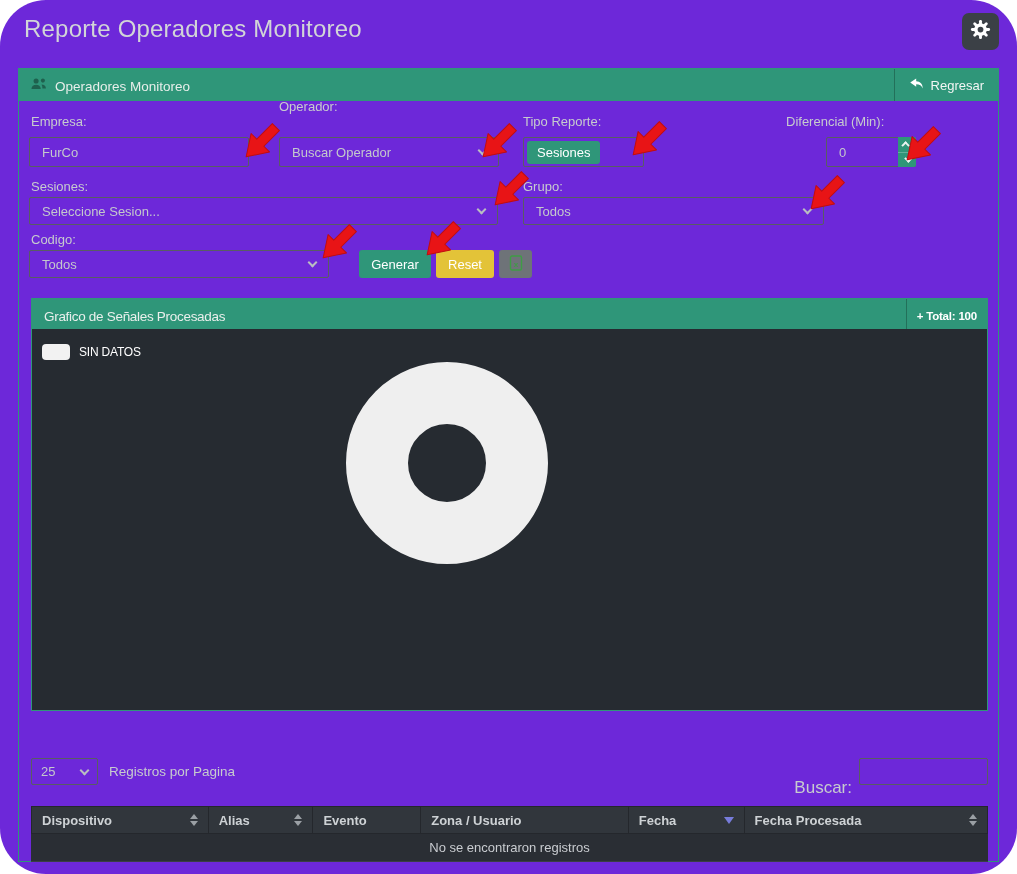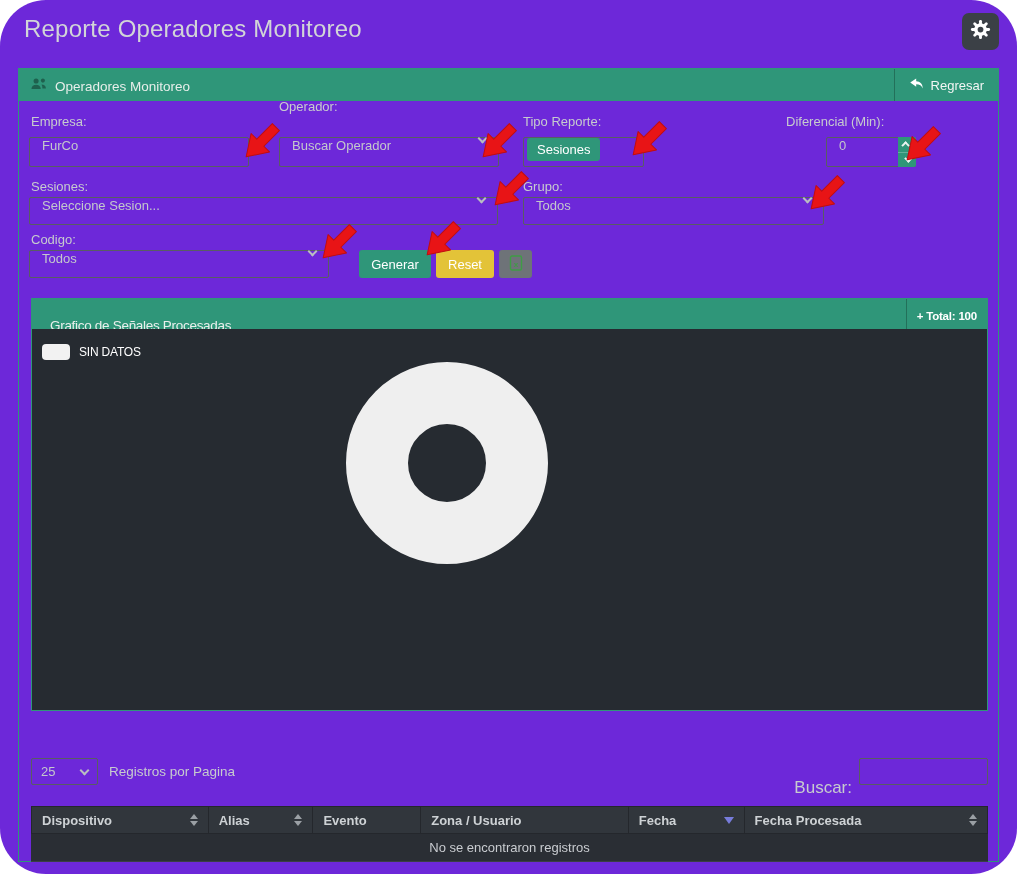--- a/index.html
+++ b/index.html
@@ -28,21 +28,21 @@
     background:#2f9679; display:flex; align-items:center; color:#e7eeea;
   }
   .panel-header .ph-left { display:flex; align-items:flex-end; gap:7px; padding-left:12px; font-size:13.5px; }
   .panel-header .ph-right {
     margin-left:auto; height:100%; display:flex; align-items:center; gap:7px;
     border-left:1px solid rgba(0,0,0,.25); padding:0 14px; font-size:13px; color:#f2f6f4; cursor:pointer;
   }
   .lbl { position:absolute; font-size:13px; color:#c7cbce; }
   .field {
     position:absolute; border:1px solid #595d63; border-radius:2px;
-    display:flex; align-items:flex-start; color:#c4c8cc; font-size:13px;
+    display:flex; align-items:center; color:#c4c8cc; font-size:13px;
     padding:0 12px; background:transparent; cursor:pointer;
   }
   .chev { width:7px; height:7px; border-right:2px solid #b9bdc1; border-bottom:2px solid #b9bdc1;
           transform:rotate(45deg); margin-left:auto; margin-top:-3px; flex:0 0 auto; }
   .chip {
     background:#2f9679; color:#fff; font-size:13px; padding:4px 10px; border-radius:3px; cursor:pointer;
   }
   .spinner { position:absolute; right:-1px; top:-1px; bottom:-1px; width:18px; background:#2f9679;
              display:flex; flex-direction:column; border-radius:0 2px 2px 0; overflow:hidden;}
   .spin-half { flex:1; display:flex; align-items:center; justify-content:center; cursor:pointer; }
@@ -52,21 +52,21 @@
   .btn { position:absolute; height:28px; border:none; border-radius:3px; font-size:13px;
          color:#fff; display:flex; align-items:center; justify-content:center; cursor:pointer;
          font-family:"Liberation Sans",sans-serif; }
   .btn-generar { background:#2f9679; }
   .btn-reset   { background:#e3c338; }
   .btn-excel   { background:#6e7378; }
   
   .chart-panel { position:absolute; left:12px; top:229px; width:957px; height:413px;
                  border:1px solid #2f9679; }
   .chart-header { position:absolute; left:0; top:0; right:0; height:34px; background:#2f9679;
-                  display:flex; align-items:flex-end; color:#e9efec;padding-left:6px; }
+                  display:flex; align-items:center; color:#e9efec; }
   .chart-header .ch-title { padding-left:12px; font-size:13.5px; letter-spacing:-.3px; }
   .chart-header .ch-total { margin-left:auto; height:100%; display:flex; align-items:center;
                   border-left:1px solid rgba(0,0,0,.25); padding:0 10px; font-size:11.5px;
                   font-weight:bold; color:#fff; letter-spacing:-.2px;}
   .chart-body { position:absolute; left:0; top:30px; right:0; bottom:0; background:#262b31; }
   .legend { position:absolute; left:10px; top:15px; display:flex; align-items:center; gap:9px; cursor:pointer; }
   .legend-swatch { width:28px; height:16px; background:#f2f2f2; border-radius:4px; }
   .legend-label { color:#ffffff; font-size:12px; font-weight:normal; letter-spacing:-.2px; }
   .donut { position:absolute; left:314px; top:33px; width:202px; height:202px;
            border:62px solid #efefef; border-radius:50%; }

